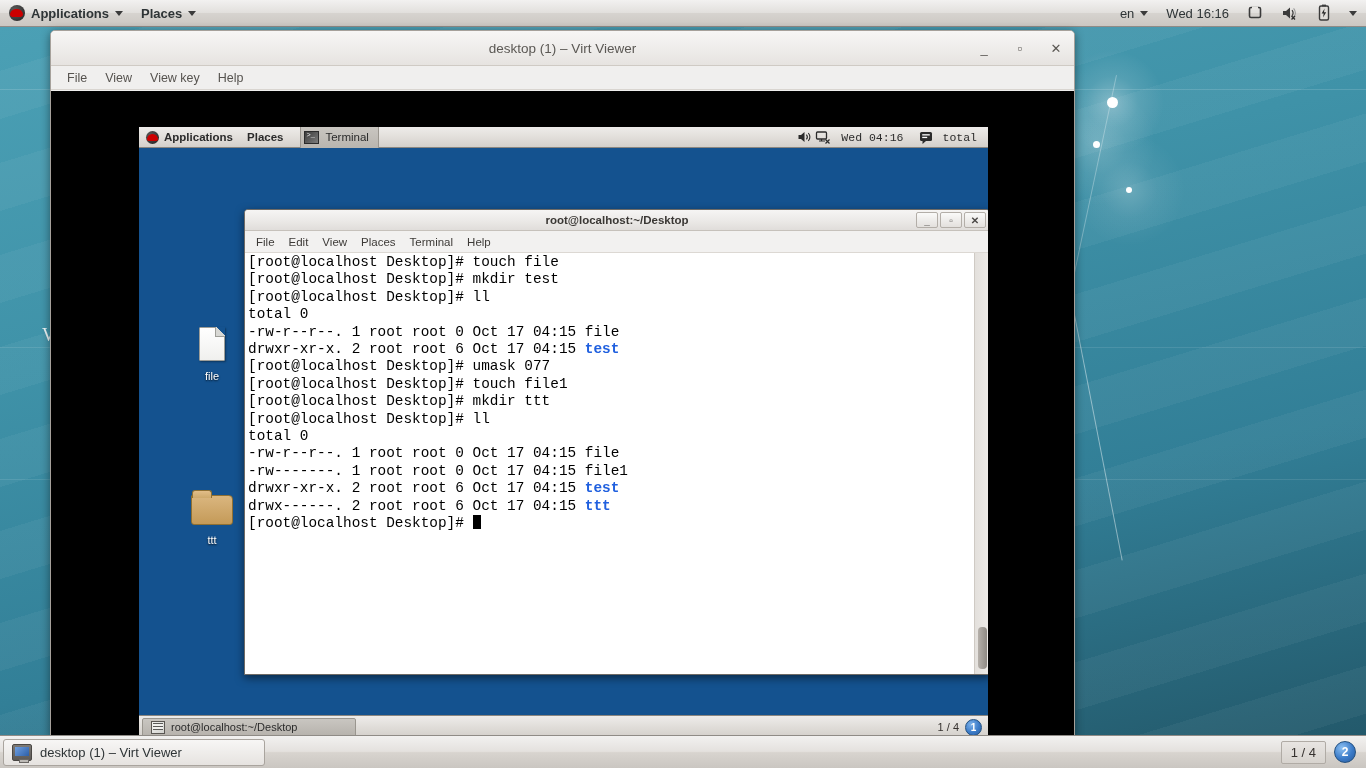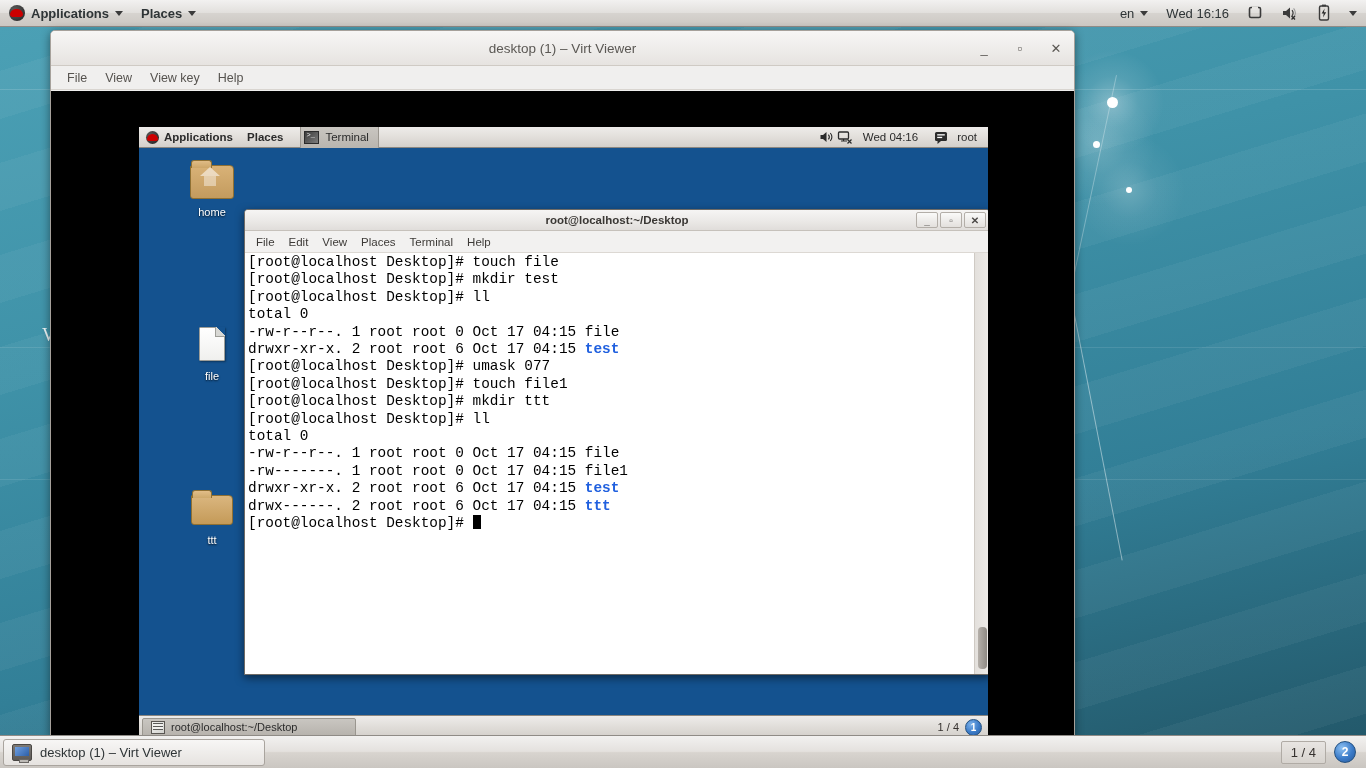--- a/index.html
+++ b/index.html
@@ -126,21 +126,21 @@
     background: linear-gradient(to bottom, #c9c6c1 0%, #b9b5af 100%);
     border-left: 1px solid #9a968f; border-right: 1px solid #9a968f;
     margin-left: 10px; font-size: 11.5px;
   }
   .mini-term-icon {
     width: 15px; height: 13px; background: linear-gradient(135deg,#3a3a3a,#7d7d7d);
     border: 1px solid #2b2b2b; position: relative; flex: 0 0 auto;
   }
   .mini-term-icon::after { content: ">_"; position: absolute; left: 1px; top: -1px; font-size: 7px;
     color: #e8e8e8; font-family: "Liberation Mono", monospace; }
-  #guest-top-right { margin-left: auto; display: flex; align-items: center; gap: 2px; padding-right: 4px; }
+  #guest-top-right { margin-left: auto; display: flex; align-items: center; gap: 2px; padding-right: 4px; font-family: Liberation Mono, monospace; }
 
   
   .dicon {
     position: absolute; width: 74px; display: flex; flex-direction: column;
     align-items: center; cursor: default;
   }
   .dicon .glyph { width: 48px; height: 44px; position: relative; }
   .dicon .dlabel {
     margin-top: 3px; font-size: 11px; color: #ffffff; text-align: center;
     text-shadow: 0 1px 2px rgba(0,0,0,0.85); line-height: 1.1;
@@ -444,33 +444,25 @@
             <span class="gp-item">
               <span>Wed 04:16</span>
             </span>
             <span class="gp-item">
               <svg width="14" height="14" viewBox="0 0 14 14" style="margin-right:4px">
                 <rect x="1" y="2" width="12" height="9" rx="1.5" fill="#2b2b2b"></rect>
                 <path d="M3.5 11 l0 3 l3.5 -3 z" fill="#2b2b2b"></path>
                 <rect x="3.2" y="4.2" width="7.6" height="1.3" fill="#fff"></rect>
                 <rect x="3.2" y="6.8" width="5" height="1.3" fill="#fff"></rect>
               </svg>
-              <span>root</span>
+              <span>total</span>
             </span>
           </div>
         </div>
 
-        <div class="dicon" style="left:36px; top:32px;">
-          <div class="glyph">
-            <div class="ic-home"></div>
-            <div class="ic-home-roof"></div>
-            <div class="ic-home-body"></div>
-          </div>
-          <div class="dlabel">home</div>
-        </div>
 
 
         <div class="dicon" style="left:36px; top:196px;">
           <div class="glyph">
             <div class="ic-doc"></div>
           </div>
           <div class="dlabel">file</div>
         </div>
 
 

